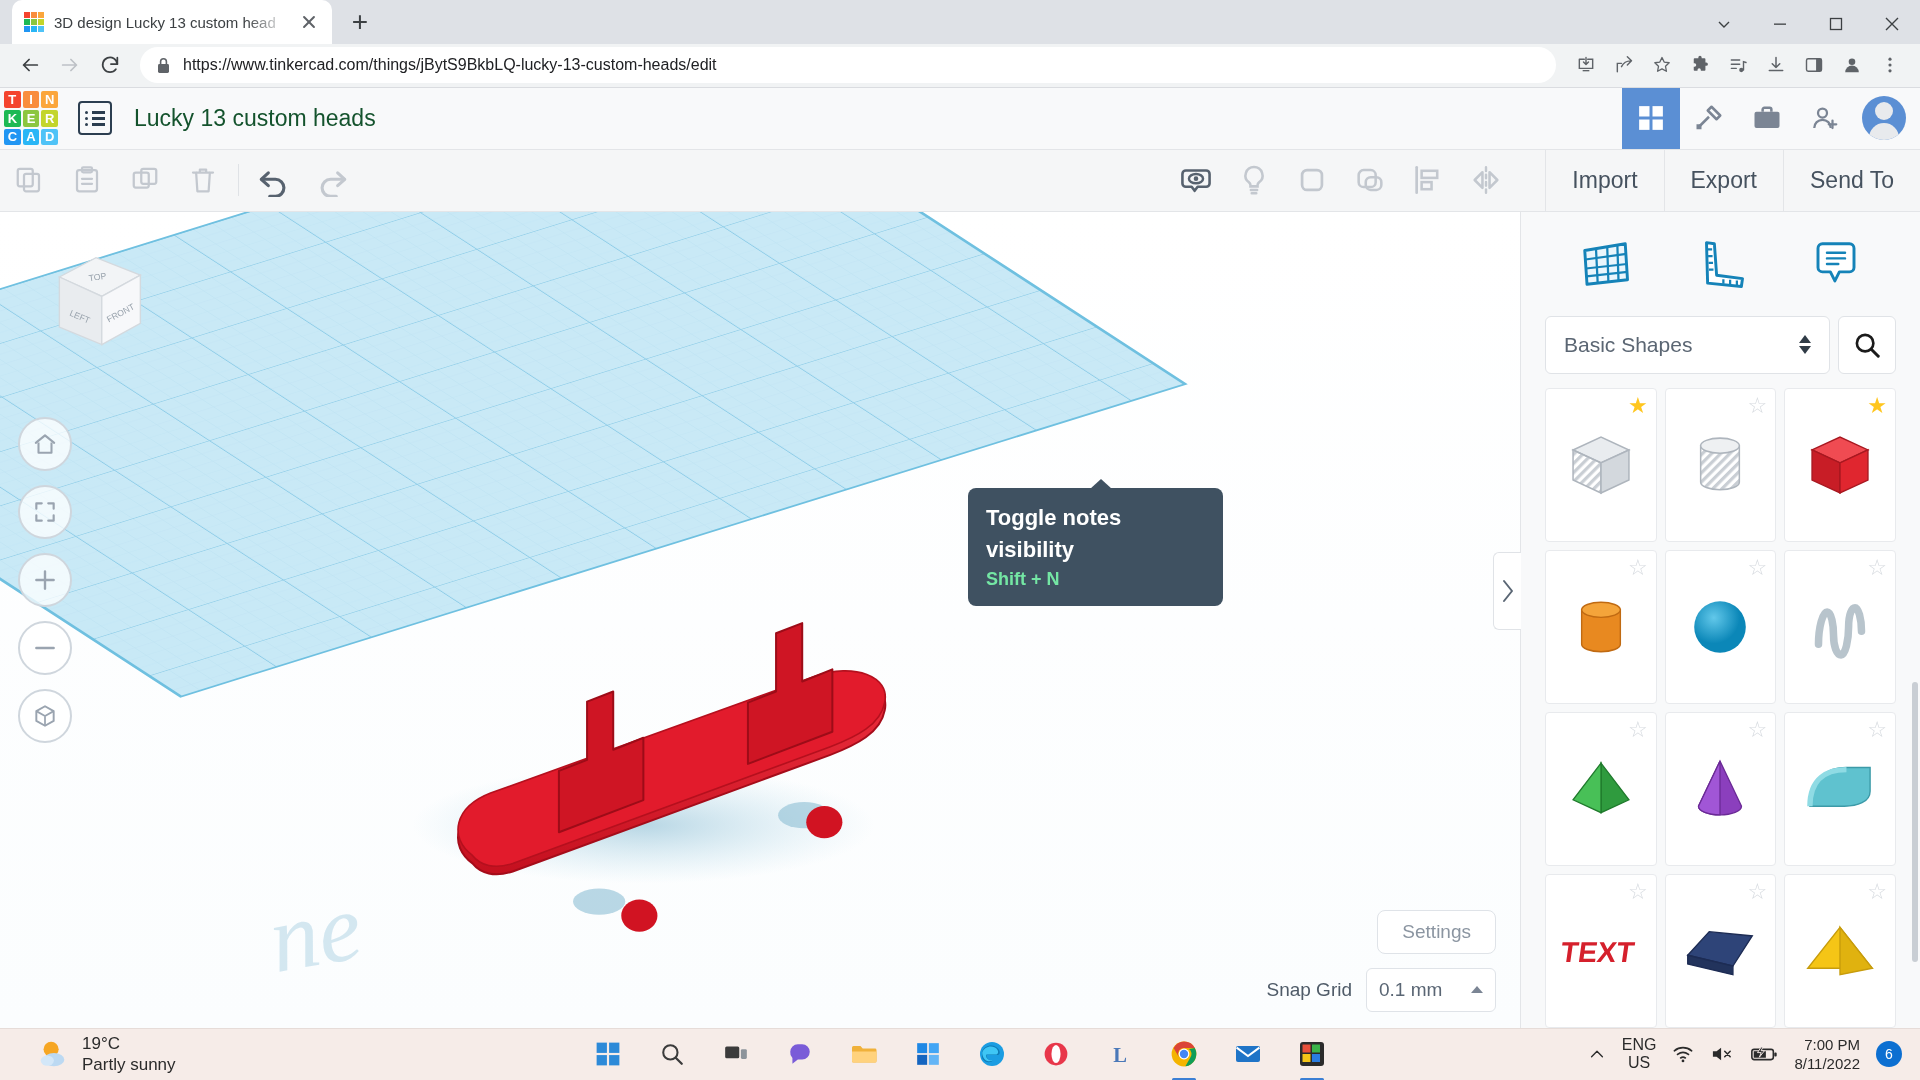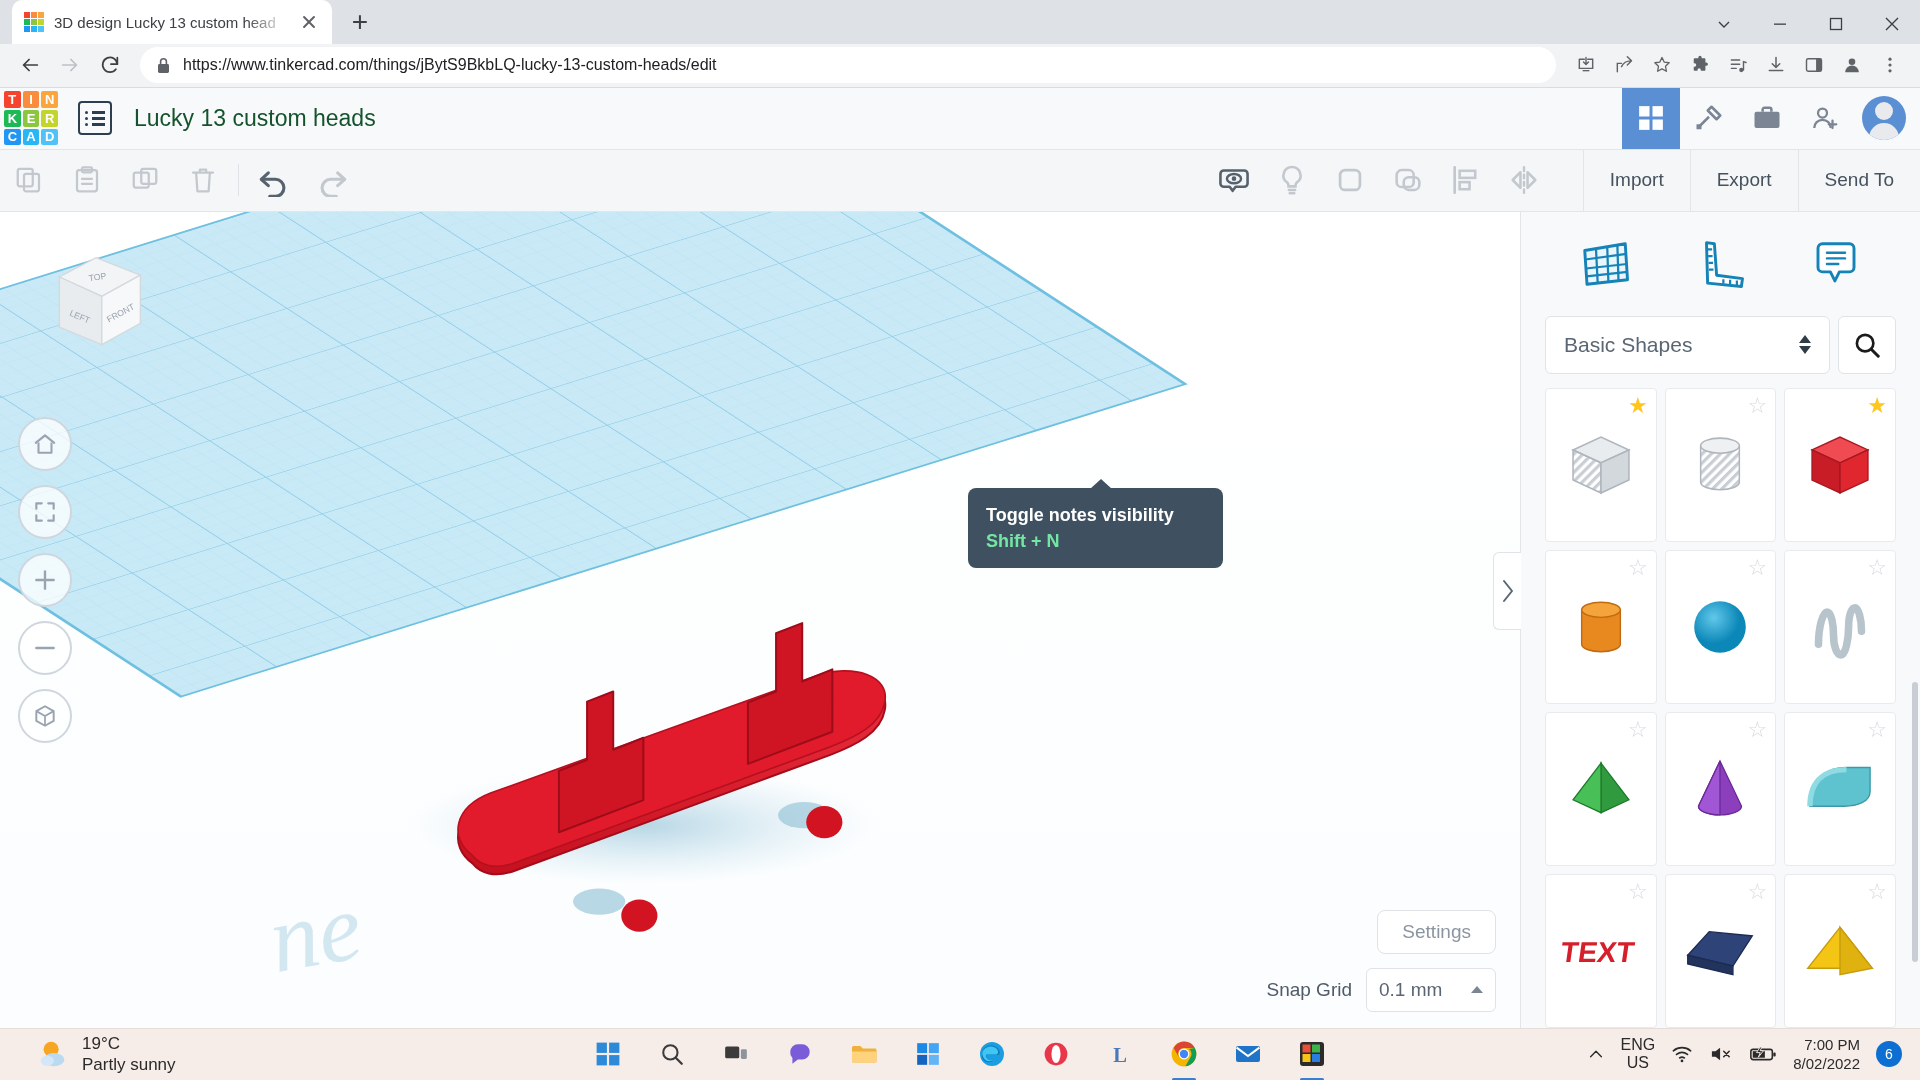--- a/index.html
+++ b/index.html
@@ -104,21 +104,21 @@
   .tt-btn {
     width: 58px; height: 100%; display:flex; align-items:center; justify-content:center;
     cursor:pointer; color:#c3c8cf;
   }
   .tt-btn.enabled { color:#57626f; }
   .tt-sep { width:1px; height: 32px; background:#dfe2e6; margin: 0 6px; }
   .tt-spacer { flex: 1; }
   .tt-right { display:flex; align-items:center; height:100%; border-left:1px solid #e3e5e8; }
   .tt-textbtn {
     height: 100%; padding: 0 26px; display:flex; align-items:center; justify-content:center;
-    font-size: 19px; color:#46525f; cursor:pointer; border-right: 1px solid #e3e5e8;
+    font-size: 23px; color:#46525f; cursor:pointer; border-right: 1px solid #e3e5e8;
   }
   .tt-textbtn:last-child { border-right:none; }
 
   .tc-body { flex:1; display:flex; position:relative; min-height:0; }
 
   
   .canvas {
     flex: 1; position: relative; overflow: hidden;
     background: linear-gradient(#ffffff, #fbfdfe);
   }
@@ -138,21 +138,21 @@
     transform: rotate(-10deg); pointer-events:none; white-space: nowrap;
   }
   .tooltip {
     position:absolute; left: 968px; top: 276px; width: 255px;
     background: #3f5161; border-radius: 8px; padding: 14px 18px; z-index: 20;
   }
   .tooltip::before {
     content:''; position:absolute; top:-9px; left: 122px; border-left: 11px solid transparent;
     border-right: 11px solid transparent; border-bottom: 10px solid #3f5161;
   }
-  .tooltip .t1 { color:#fff; font-size:18px; font-weight:700; line-height: 1.45; }
+  .tooltip .t1 { color:#fff; font-size:22px; font-weight:700; line-height: 1.45; }
   .tooltip .t2 { color:#74e6a4; font-size:18px; font-weight:700; line-height: 1.45; }
 
   .canvas-bottom { position:absolute; right: 24px; bottom: 16px; display:flex; flex-direction:column; align-items:flex-end; gap: 14px; z-index: 6;}
   .settings-btn {
     padding: 10px 24px; background:#fff; border:1px solid #dfe3e8; border-radius: 8px;
     color:#8b95a1; font-size: 19px; cursor:pointer;
   }
   .snap-row { display:flex; align-items:center; gap: 14px; }
   .snap-label { font-size:19px; color:#4f5b68; }
   .snap-select {
@@ -869,18 +869,18 @@
       <span>
         <svg width="28" height="20" viewBox="0 0 30 20">
             <rect x="2" y="5" width="23" height="11" rx="2.4" stroke="#2b2b2b" stroke-width="1.7" fill="none"></rect>
             <rect x="26" y="8.4" width="2.6" height="4.2" rx="1" fill="#2b2b2b"></rect>
             <rect x="4" y="7" width="13" height="7" fill="#2b2b2b"></rect>
             <path d="M12 2.5l-4 6h4l-2 5 5.5-7h-3.6l2-4z" fill="#2b2b2b" stroke="#f6ece8" stroke-width="1"></path>
           </svg>
       </span>
       <span class="tb-clock">
         <span>7:00 PM</span>
-        <span>8/02/2022</span>
+        <span>8/11/2022</span>
       </span>
       <span class="tb-badge">6</span>
     </div>
   </div>
 </div>
 
 </body></html>

